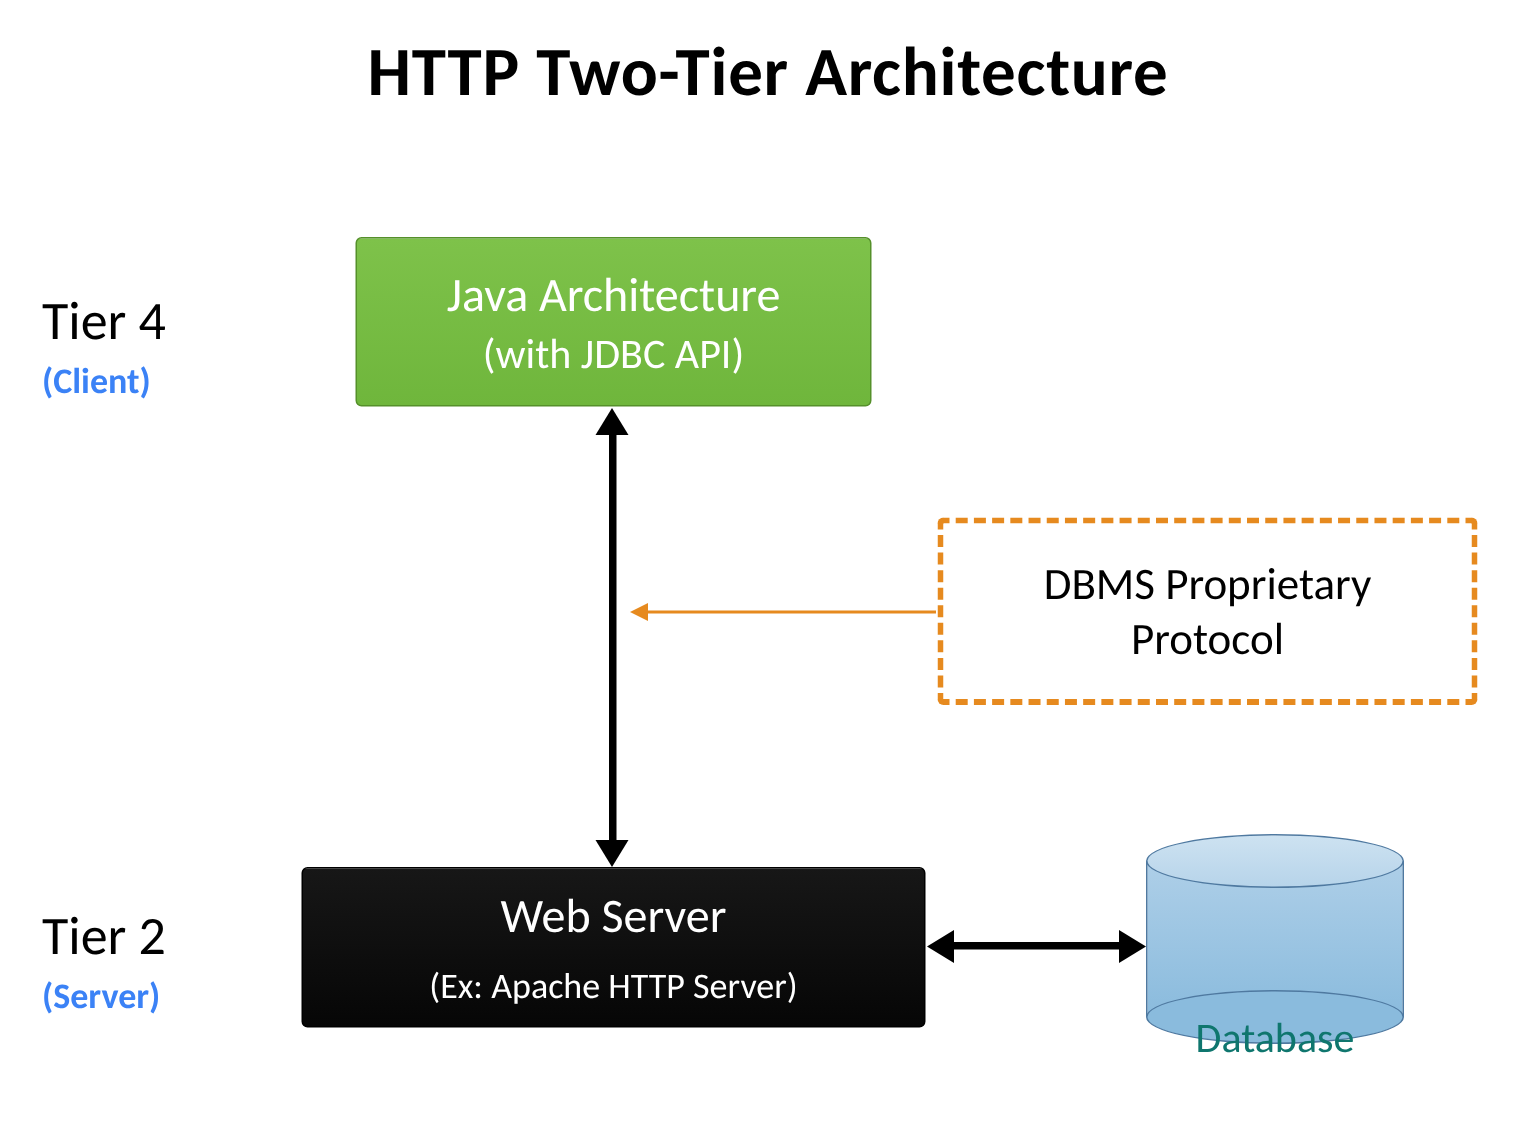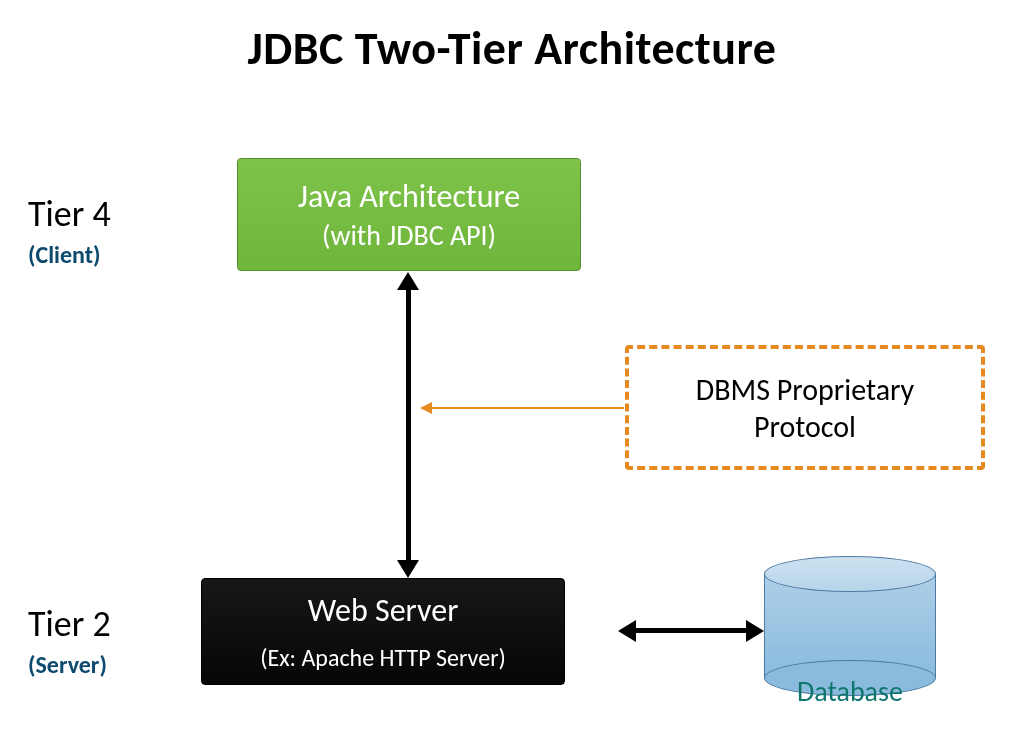--- a/index.html
+++ b/index.html
@@ -29,21 +29,21 @@
   .tier-label {
     position: absolute;
     font-size: 36px;
     font-weight: 400;
     color: #000;
   }
   .tier-sub {
     position: absolute;
     font-size: 24px;
     font-weight: 700;
-    color: #0c4a6e;
+    color: #3b82f6;
   }
   .box {
     position: absolute;
     display: flex;
     flex-direction: column;
     align-items: center;
     justify-content: center;
     text-align: center;
     box-sizing: border-box;
     border-radius: 4px;
@@ -56,21 +56,21 @@
     background: linear-gradient(#7ec24a, #6fb63c);
     border: 1px solid #55902a;
     color: #ffffff;
   }
   .box-java .line1 { font-size: 32px; font-weight: 400; }
   .box-java .line2 { font-size: 28px; font-weight: 400; margin-top: 2px; }
 
   .box-web {
     left: 201px;
     top: 578px;
-    width: 364px;
+    width: 416px;
     height: 107px;
     background: linear-gradient(#171717, #060606);
     border: 1px solid #000;
     color: #ffffff;
   }
   .box-web .line1 { font-size: 32px; font-weight: 400; }
   .box-web .line2 { font-size: 24px; font-weight: 400; margin-top: 13px; }
 
   .box-dbms {
     left: 625px;
@@ -166,21 +166,21 @@
     border-top: 6px solid transparent;
     border-bottom: 6px solid transparent;
     border-right: 12px solid #e68a1f;
   }
 </style>
 </head>
 <body>
 
 <div class="canvas">
 
-  <div class="title">JDBC Two-Tier Architecture</div>
+  <div class="title">HTTP Two-Tier Architecture</div>
 
   <div class="tier-label" style="left:28px; top:192px;">Tier 4</div>
   <div class="tier-sub" style="left:28px; top:240px;">(Client)</div>
 
   <div class="box box-java">
     <div class="line1">Java Architecture</div>
     <div class="line2">(with JDBC API)</div>
   </div>
 
   <div class="arrow-v" style="left:406px; top:289px; width:5px; height:272px;"></div>

